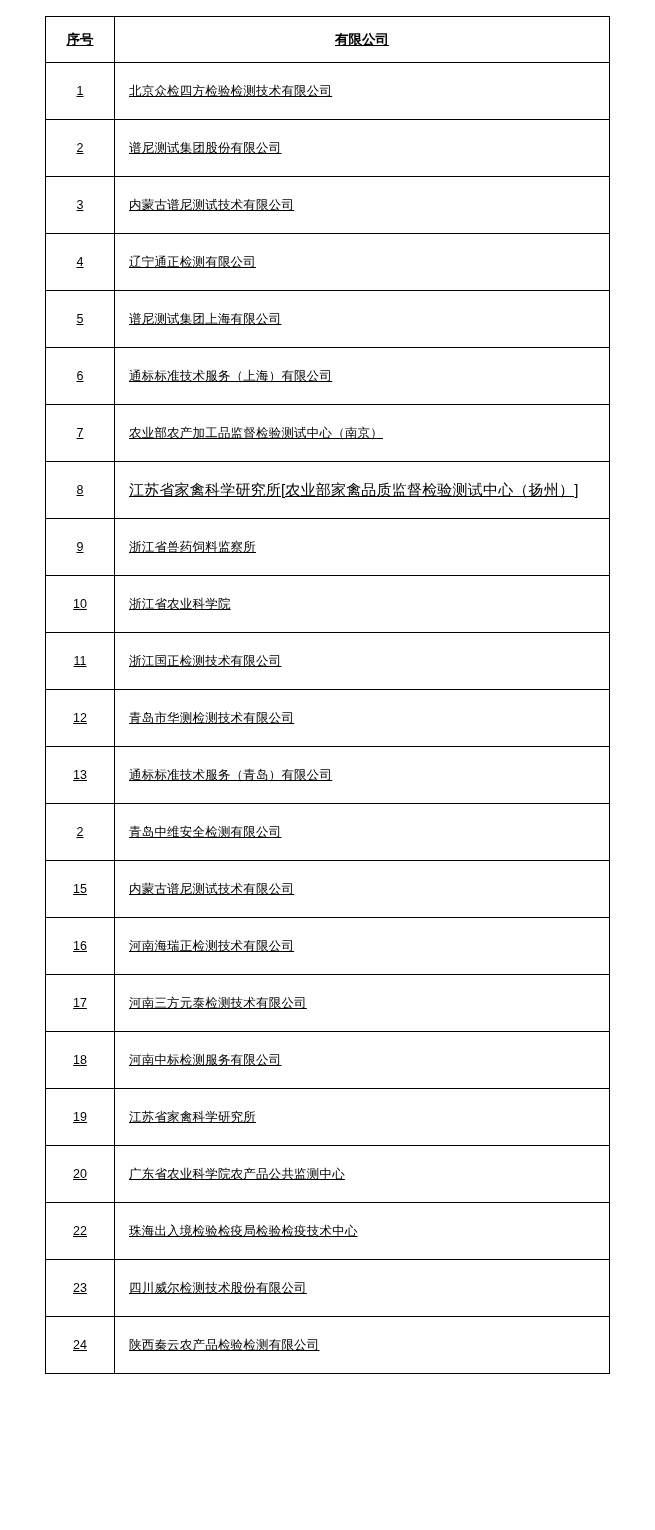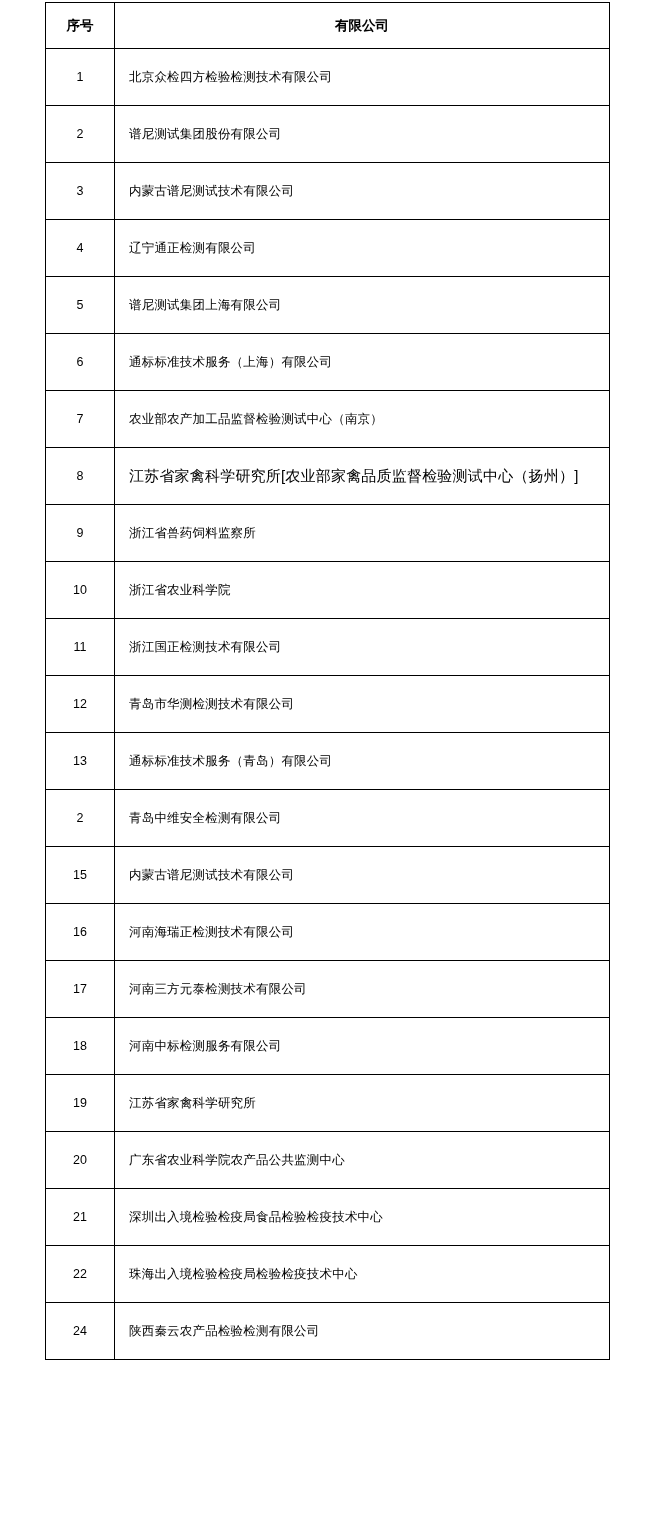--- a/index.html
+++ b/index.html
@@ -20,22 +20,23 @@
   }
   .doc-title {
     text-align: center;
     font-size: 13.5px;
     font-weight: bold;
     letter-spacing: 0.5px;
     padding: 18px 20px 14px 20px;
     color: #000;
   }
   .table-wrap {
-    padding: 2px 45px 0 45px;
+    padding: 16px 45px 0 45px;
     box-sizing: border-box;
+    text-decoration: underline;
   }
   table.list {
     width: 565px;
     border-collapse: collapse;
     table-layout: fixed;
     border: 1px solid #000;
   }
   table.list th, table.list td {
     border: 1px solid #000;
     padding: 0;
@@ -159,26 +160,26 @@
         </tr>
         <tr>
           <td class="col-no">19</td>
           <td class="col-name">江苏省家禽科学研究所</td>
         </tr>
         <tr>
           <td class="col-no">20</td>
           <td class="col-name">广东省农业科学院农产品公共监测中心</td>
         </tr>
         <tr>
-          <td class="col-no">21</td>
-          <td class="col-name">深圳出入境检验检疫局食品检验检疫技术中心</td>
+          <td class="col-no">22</td>
+          <td class="col-name">珠海出入境检验检疫局检验检疫技术中心</td>
         </tr>
         <tr>
-          <td class="col-no">22</td>
-          <td class="col-name">珠海出入境检验检疫局检验检疫技术中心</td>
+          <td class="col-no">23</td>
+          <td class="col-name">四川威尔检测技术股份有限公司</td>
         </tr>
         <tr>
           <td class="col-no">24</td>
           <td class="col-name">陕西秦云农产品检验检测有限公司</td>
         </tr>
       </tbody>
     </table>
   </div>
 
 </div>

